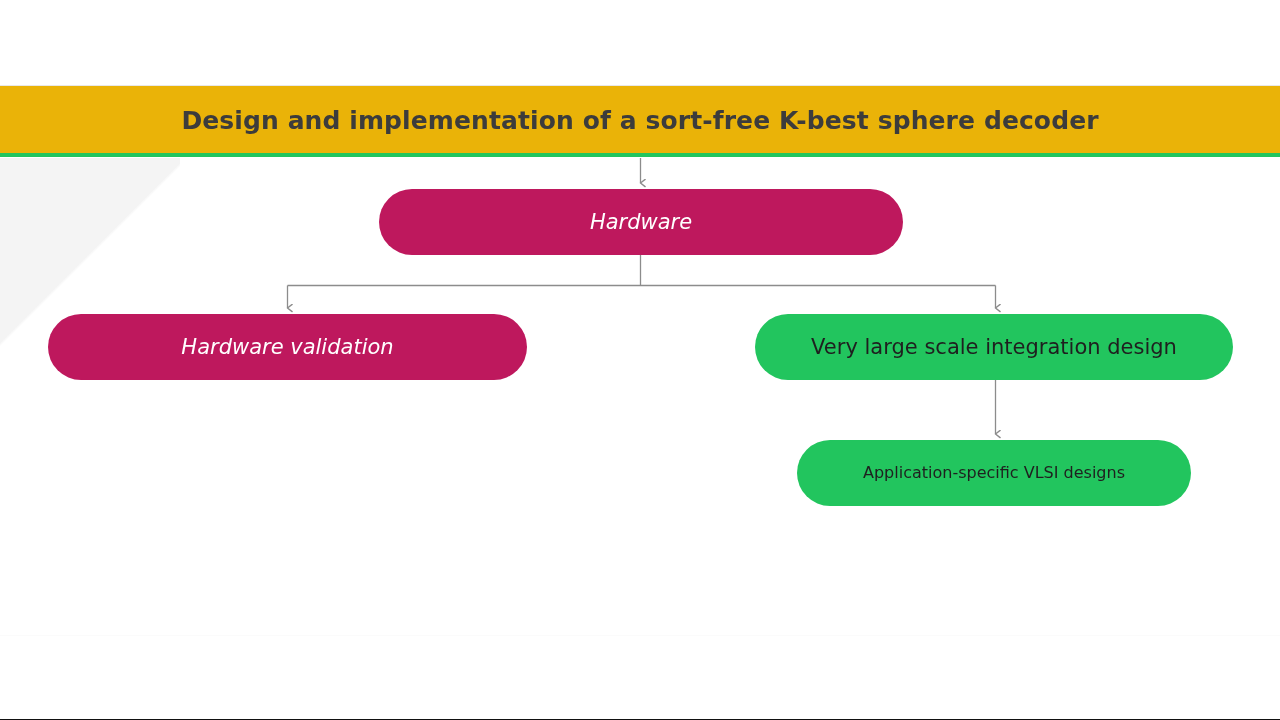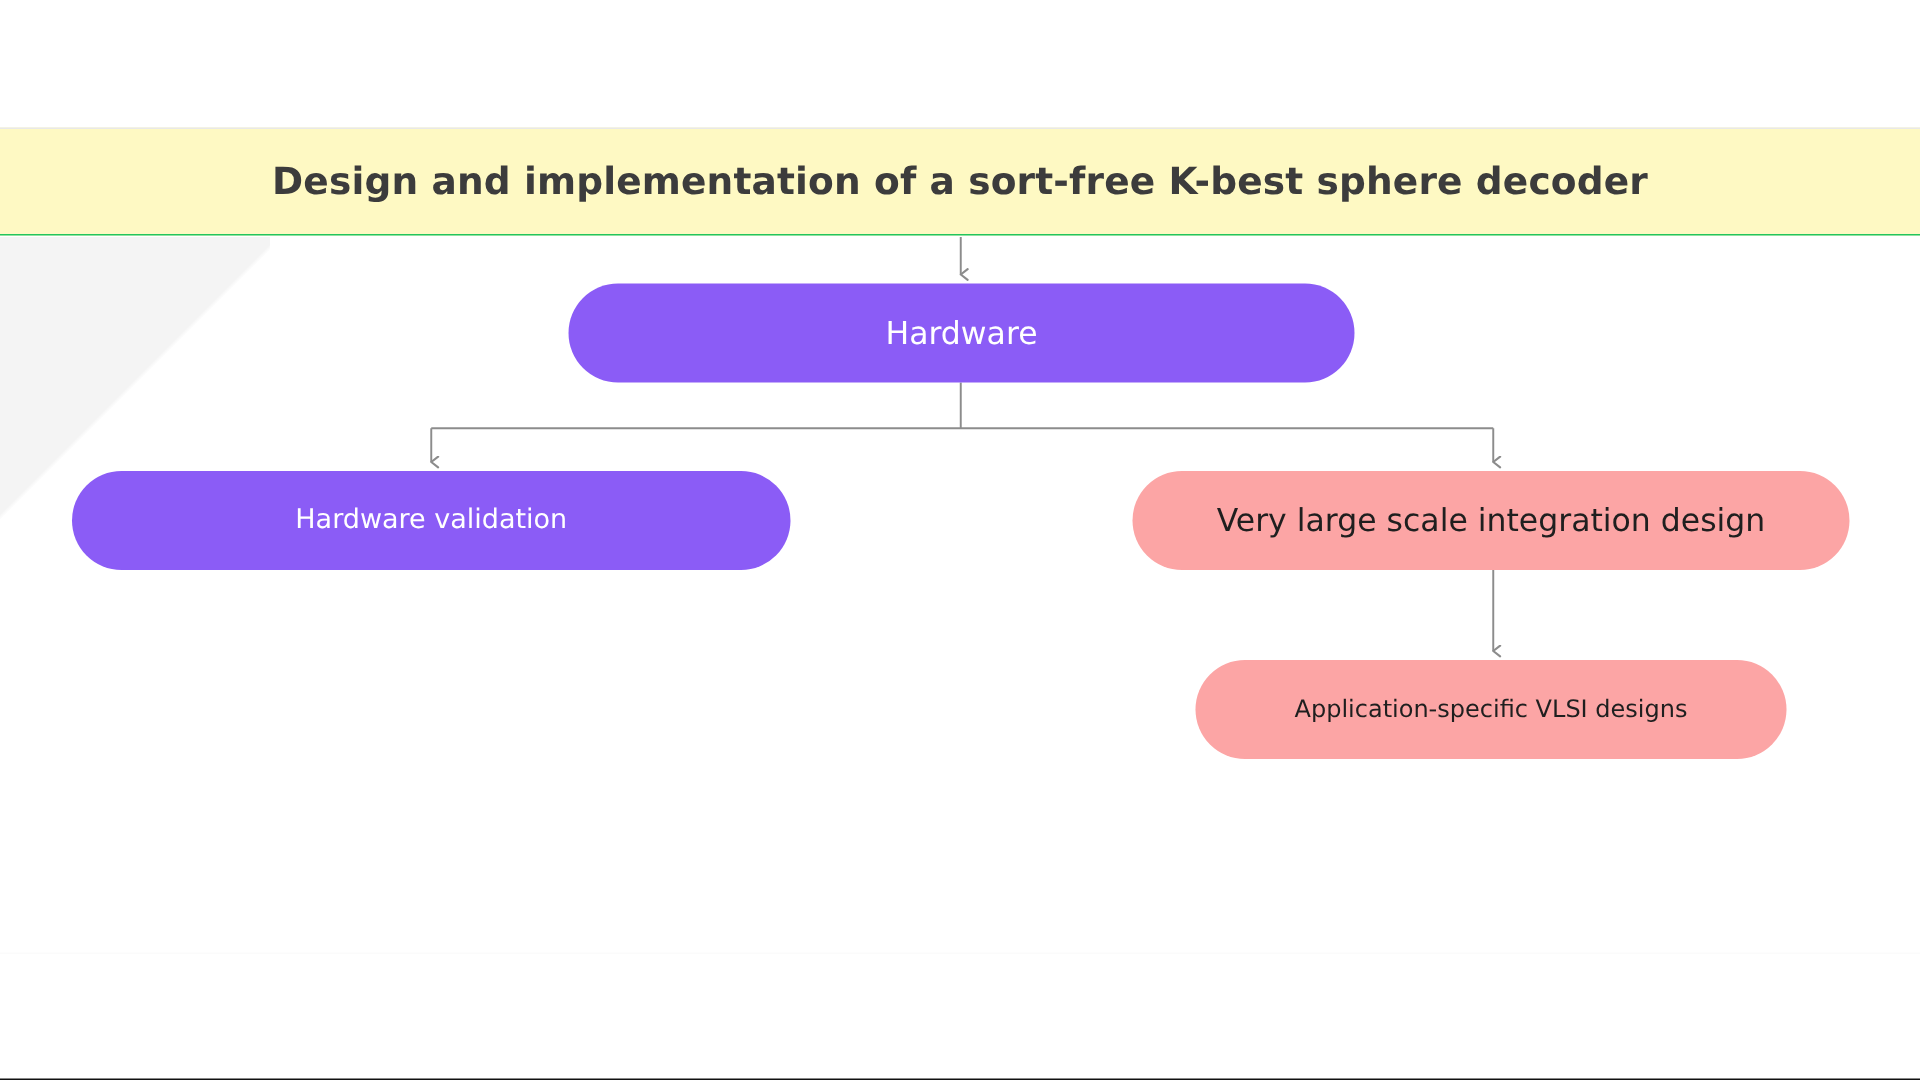--- a/index.html
+++ b/index.html
@@ -21,23 +21,23 @@
   }
 
   
   .header-band {
     position: absolute;
     left: 0;
     top: 85px;
     width: 1280px;
     height: 72px;
     border-top: 1px solid #e8e8e8;
-    border-bottom: 1px solid #22c55e;
+    border-bottom: 4px solid #22c55e;
     box-sizing: border-box;
-    background: #fef9c3;
+    background: #eab308;
     z-index: 5;
   }
   .page-title {
     position: absolute;
     left: 0;
     top: 0;
     width: 1280px;
     height: 70px;
     line-height: 70px;
     text-align: center;
@@ -100,41 +100,42 @@
     border-radius: 999px;
     box-sizing: border-box;
     z-index: 10;
     white-space: nowrap;
   }
   .node-label {
     display: block;
     line-height: 1;
   }
   .node.dark {
-    background: #8b5cf6;
+    background: #be185d;
     color: #ffffff;
+    font-style: italic;
   }
   .node.light {
-    background: #fca5a5;
+    background: #22c55e;
     color: #1f1f1f;
   }
 
   .node-root {
     left: 379px;
     top: 189px;
     width: 524px;
     height: 66px;
     font-size: 21px;
   }
   .node-hw-validation {
     left: 48px;
     top: 314px;
     width: 479px;
     height: 66px;
-    font-size: 18px;
+    font-size: 21px;
   }
   .node-vlsi {
     left: 755px;
     top: 314px;
     width: 478px;
     height: 66px;
     font-size: 21px;
   }
   .node-asic {
     left: 797px;

